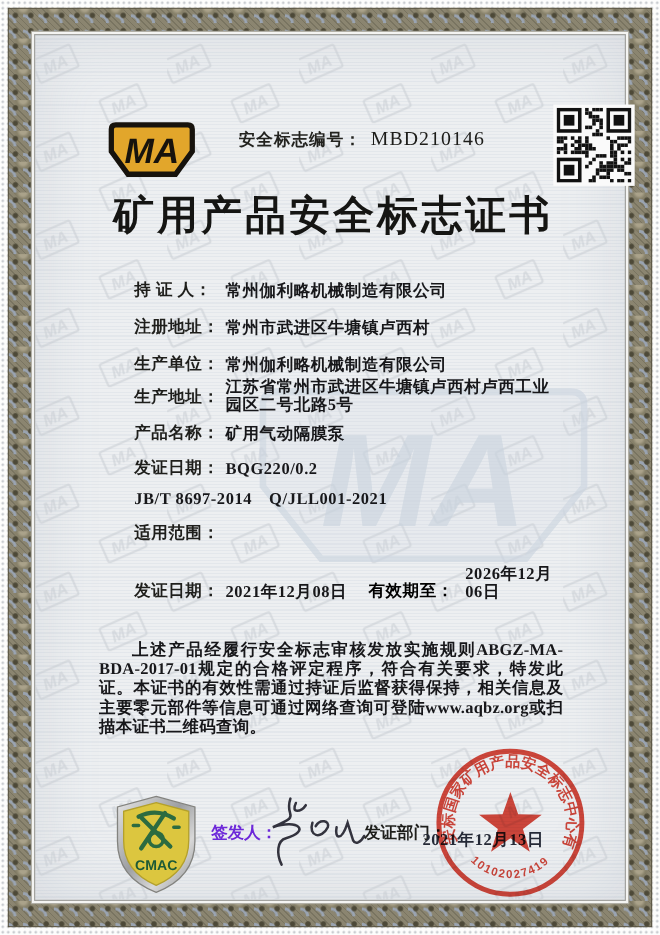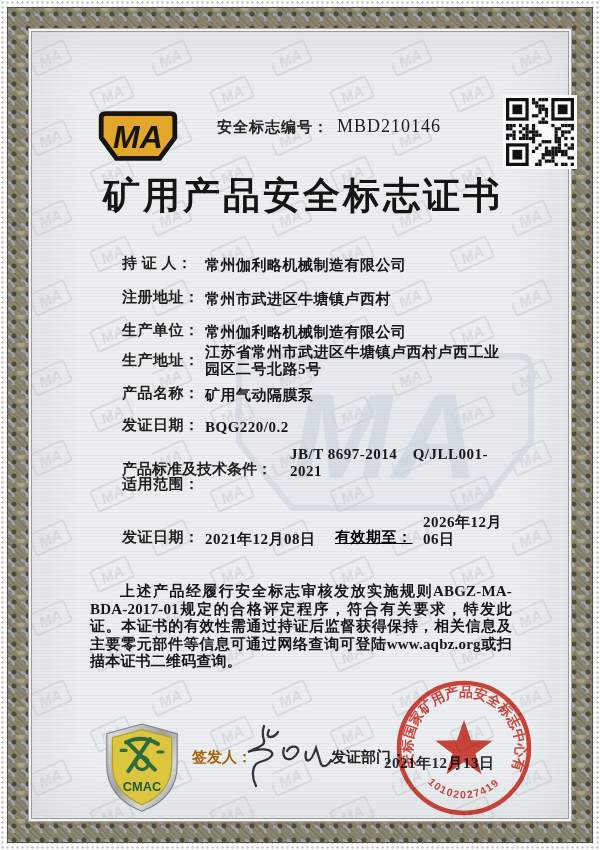--- a/index.html
+++ b/index.html
@@ -38,30 +38,30 @@
     font-family:"Liberation Sans",sans-serif;font-weight:900;font-size:37px;
     letter-spacing:3px;color:#151513;}
 
   
   .row{position:absolute;left:90px;right:56px;display:flex;align-items:flex-end;}
   .label{flex:none;width:83px;font-size:15px;font-weight:600;color:#1e1e1b;
     font-family:"Liberation Serif",serif;letter-spacing:.5px;}
   .value{font-size:15px;font-weight:700;color:#17171a;line-height:16.5px;letter-spacing:.5px;}
   .row.wide .label{width:auto;margin-right:18px;letter-spacing:0;}
   .row.center{align-items:center;}
-  .dates .label2{flex:none;width:88px;font-size:15px;font-weight:600;letter-spacing:.5px;text-decoration:underline;}
+  .dates .label2{flex:none;width:88px;font-size:15px;font-weight:600;letter-spacing:.5px;}
   .dates .v1{flex:none;width:130px;}
 
   .statement{position:absolute;left:58px;right:56px;top:551px;text-indent:2em;
     font-size:15px;font-weight:700;color:#17171a;line-height:17.5px;
     text-align:justify;letter-spacing:.2px;}
 
   
   .cmac{position:absolute;left:70px;top:688px;width:80px;height:96px;}
-  .signer-label{position:absolute;left:160px;top:716px;font-size:15px;font-weight:700;color:#a16207;}
+  .signer-label{position:absolute;left:160px;top:716px;font-size:15px;font-weight:700;color:#6d28d9;}
   .signature{position:absolute;left:202px;top:686px;}
   .issuer-label{position:absolute;left:299px;top:716px;font-size:15px;font-weight:700;color:#1e1e1b;}
   .seal-date{position:absolute;left:352px;top:722px;font-size:15px;font-weight:700;
     color:#242936;letter-spacing:.5px;z-index:5;}
   .seal{position:absolute;left:362px;top:646px;z-index:6;mix-blend-mode:multiply;opacity:.92;}
 
   .big-wm{position:absolute;left:198px;top:318px;opacity:.65;}
 </style>
 </head>
 <body>
@@ -257,21 +257,20 @@
       </div>
       <div class="row" style="top:352px">
         <span class="label">产品名称：</span>
         <span class="value">矿用气动隔膜泵</span>
       </div>
       <div class="row" style="top:384px">
         <span class="label">发证日期：</span>
         <span class="value">BQG220/0.2</span>
       </div>
       <div class="row wide" style="top:414px">
-        <span class="label">产品标准及技术条件：</span>
         <span class="value">JB/T 8697-2014　Q/JLL001-2021</span>
       </div>
       <div class="row" style="top:443px">
         <span class="label">适用范围：</span>
       </div>
 
       <div class="row dates" style="top:482px">
         <span class="label">发证日期：</span>
         <span class="value v1">2021年12月08日</span>
         <span class="label2">有效期至：</span>

